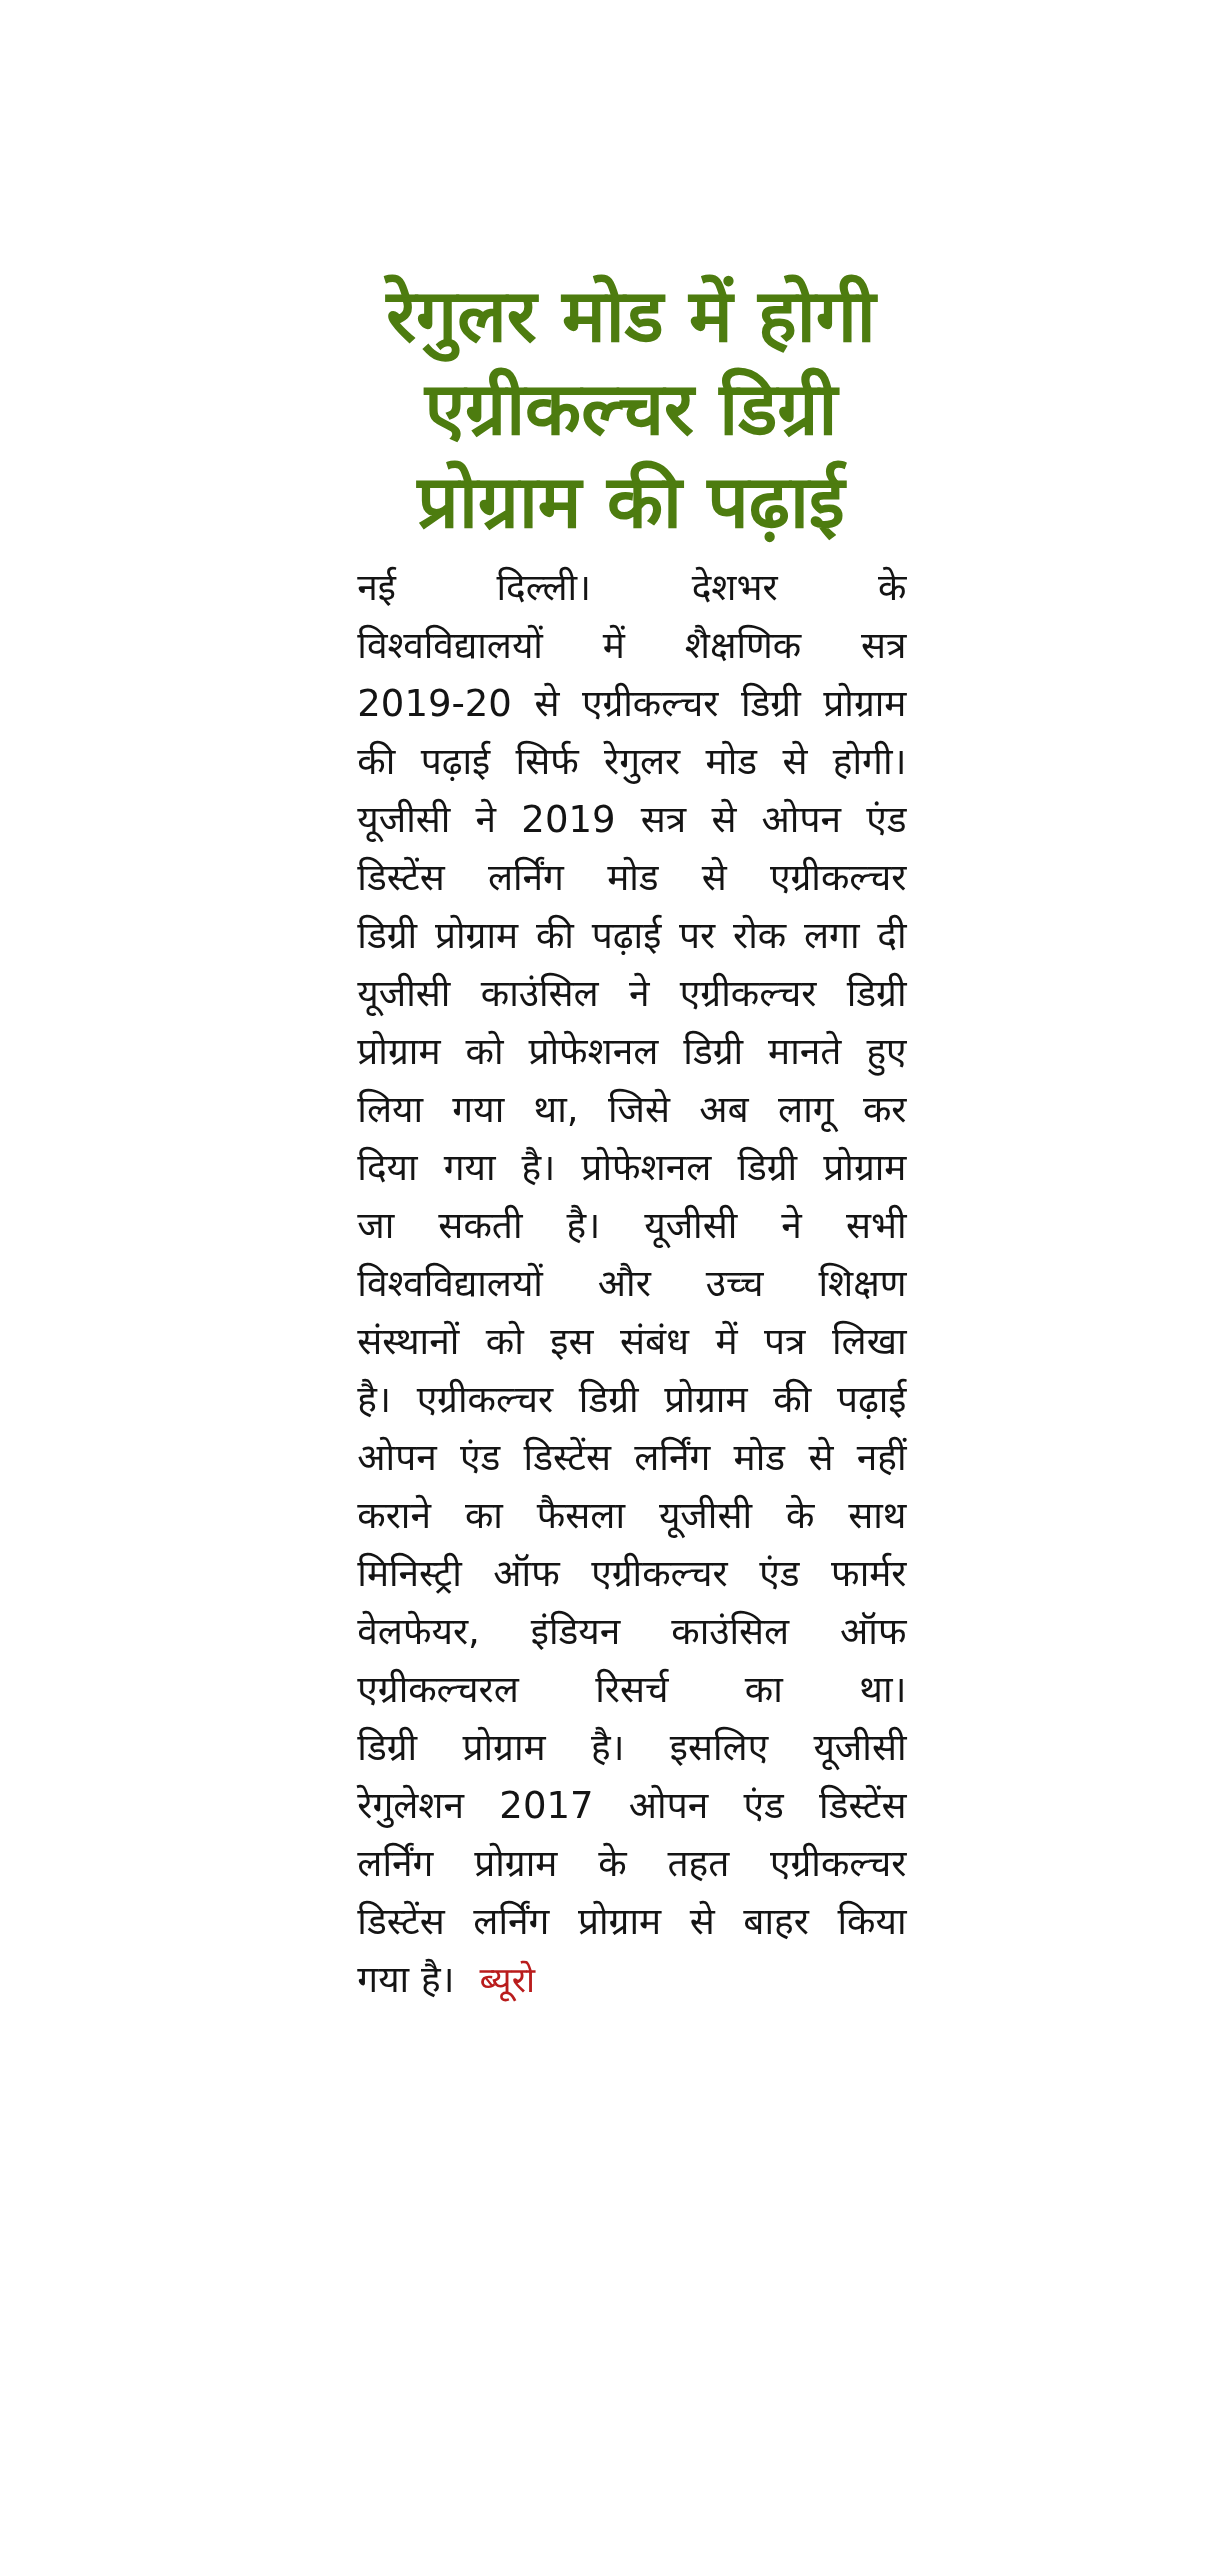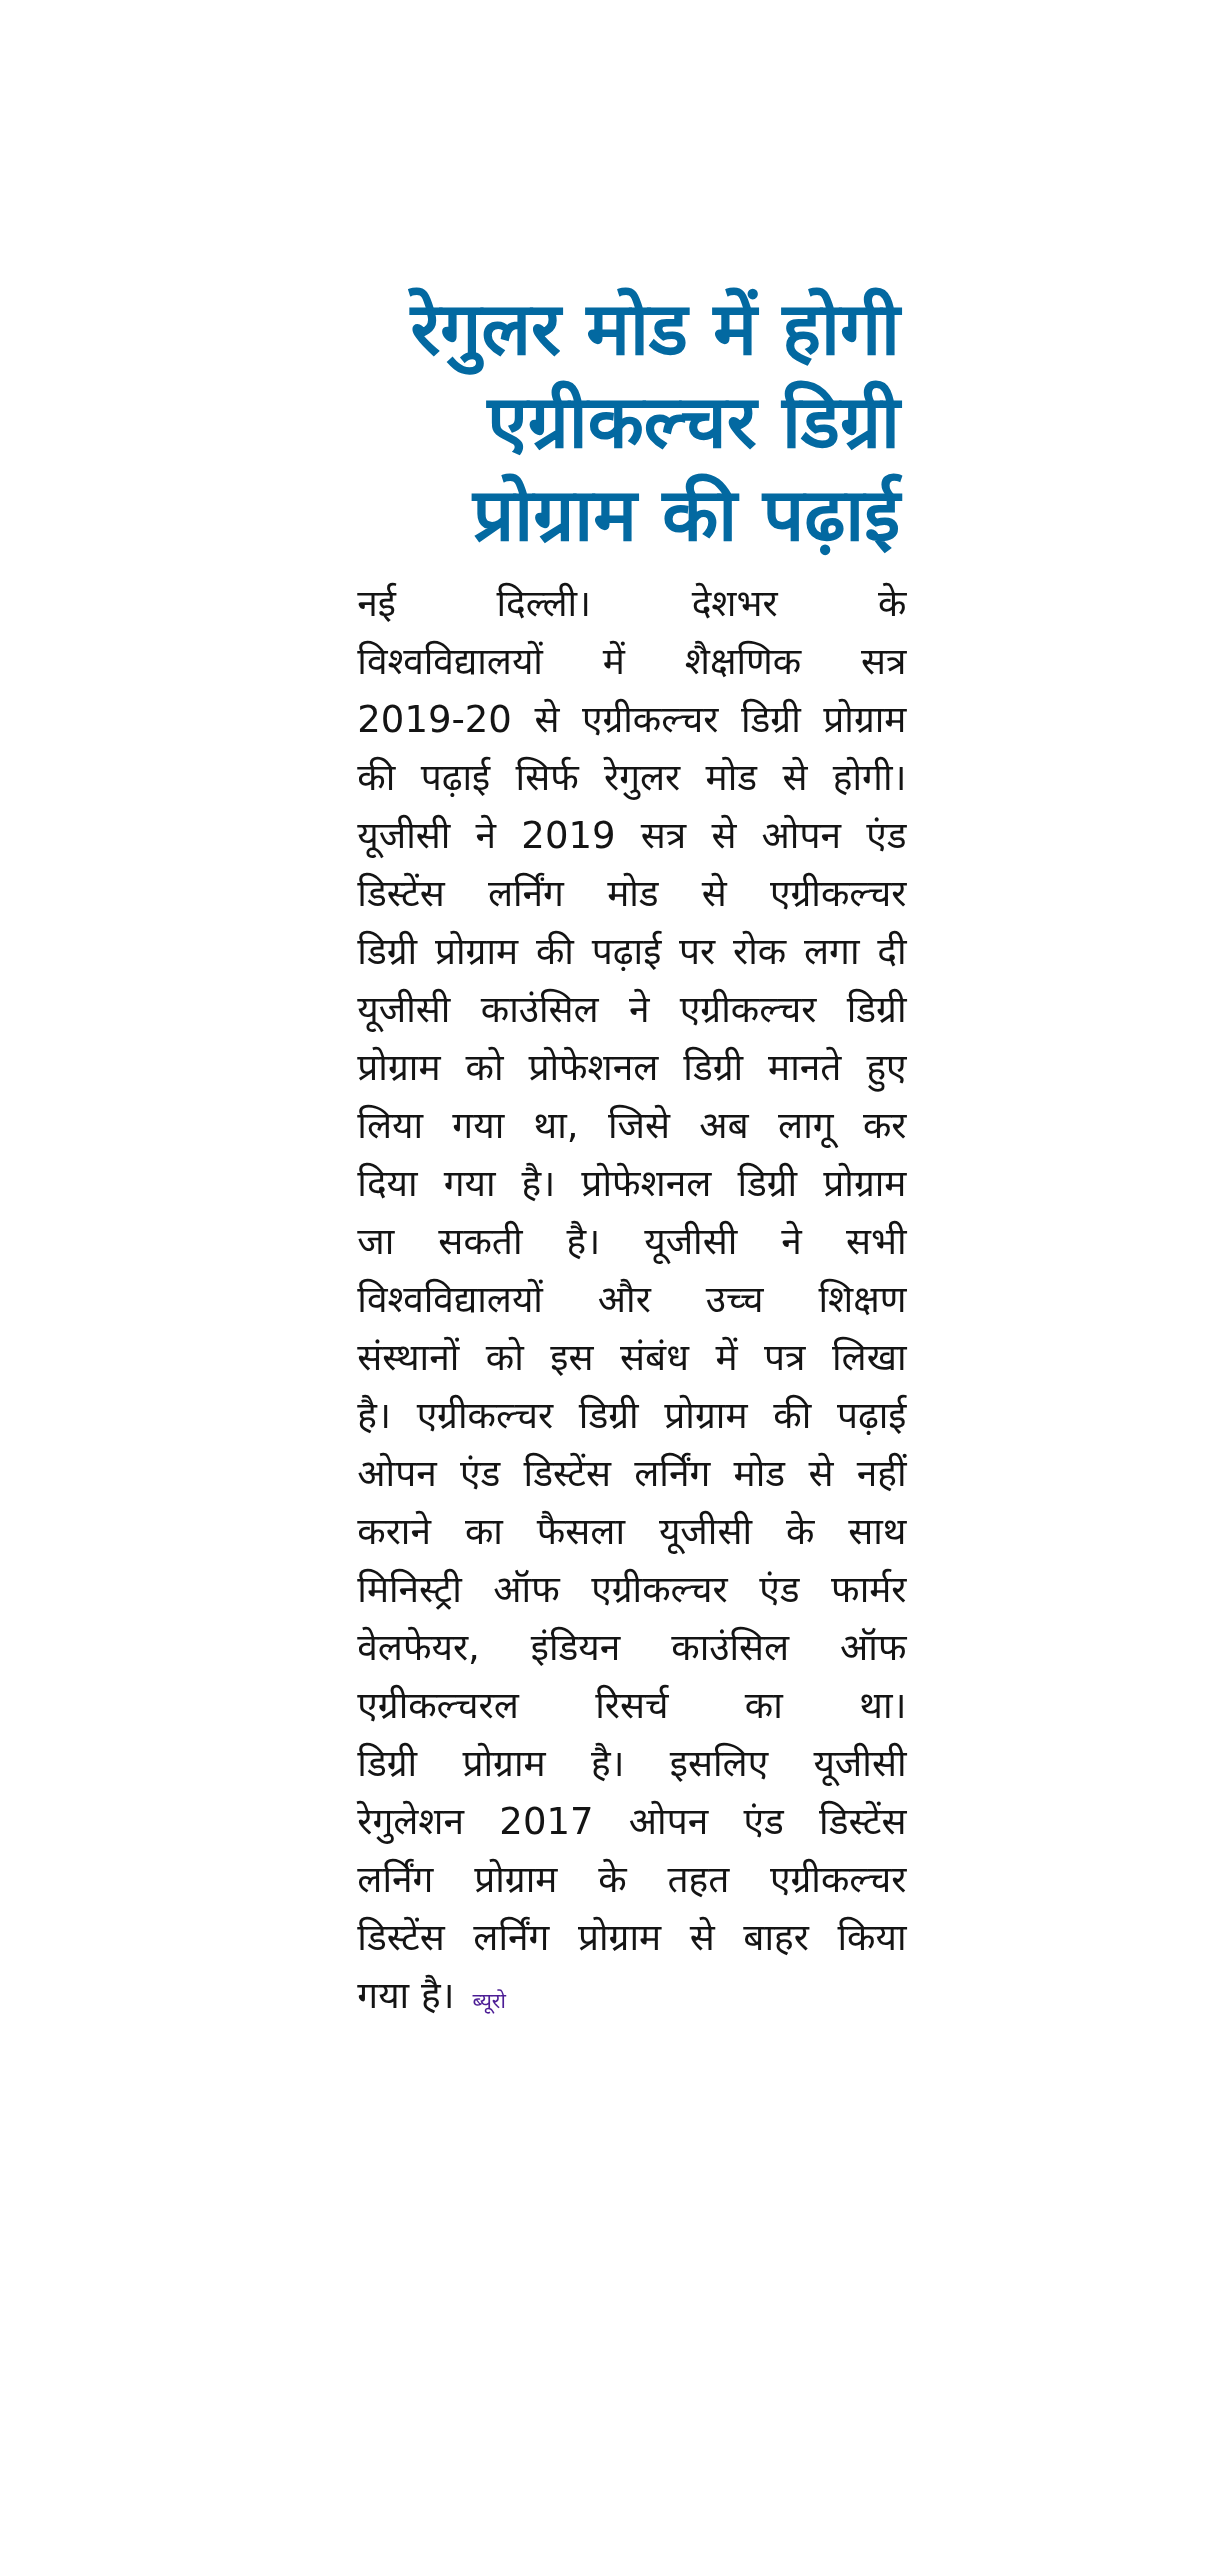--- a/index.html
+++ b/index.html
@@ -15,27 +15,27 @@
       font-family: "Liberation Sans", "DejaVu Sans", sans-serif;
       color: #111111;
     }
     .clipping {
       position: absolute;
       left: 348px;
       top: 268px;
       width: 566px;
     }
     .headline {
-      margin: 14px;
-      text-align: right;
+      margin: 1px;
+      text-align: center;
       font-family: "DejaVu Sans", sans-serif;
       font-weight: bold;
       font-size: 73px;
       line-height: 93px;
-      color: #0369a1;
+      color: #4d7c0f;
       letter-spacing: 0px;
     }
     .headline span {
       display: block;
       white-space: nowrap;
     }
     .body-text {
       margin-top: 11.2px;
       padding: 0 7.5px 0 9.3px;
       font-family: "DejaVu Sans", sans-serif;
@@ -52,23 +52,23 @@
       overflow: visible;
     }
     .body-line.last {
       text-align: left;
       text-align-last: left;
     }
     .dateline {
       font-weight: normal;
     }
     .byline {
-      margin-left: 18px;
-      font-size: 21px;
-      color: #4c1d95;
+      margin-left: 25px;
+      font-size: 35px;
+      color: #b91c1c;
     }
   </style>
 </head>
 <body>
 
 <div class="clipping">
   <h1 class="headline">
     <span>रेगुलर मोड में होगी</span>
     <span>एग्रीकल्चर डिग्री</span>
     <span>प्रोग्राम की पढ़ाई</span>

